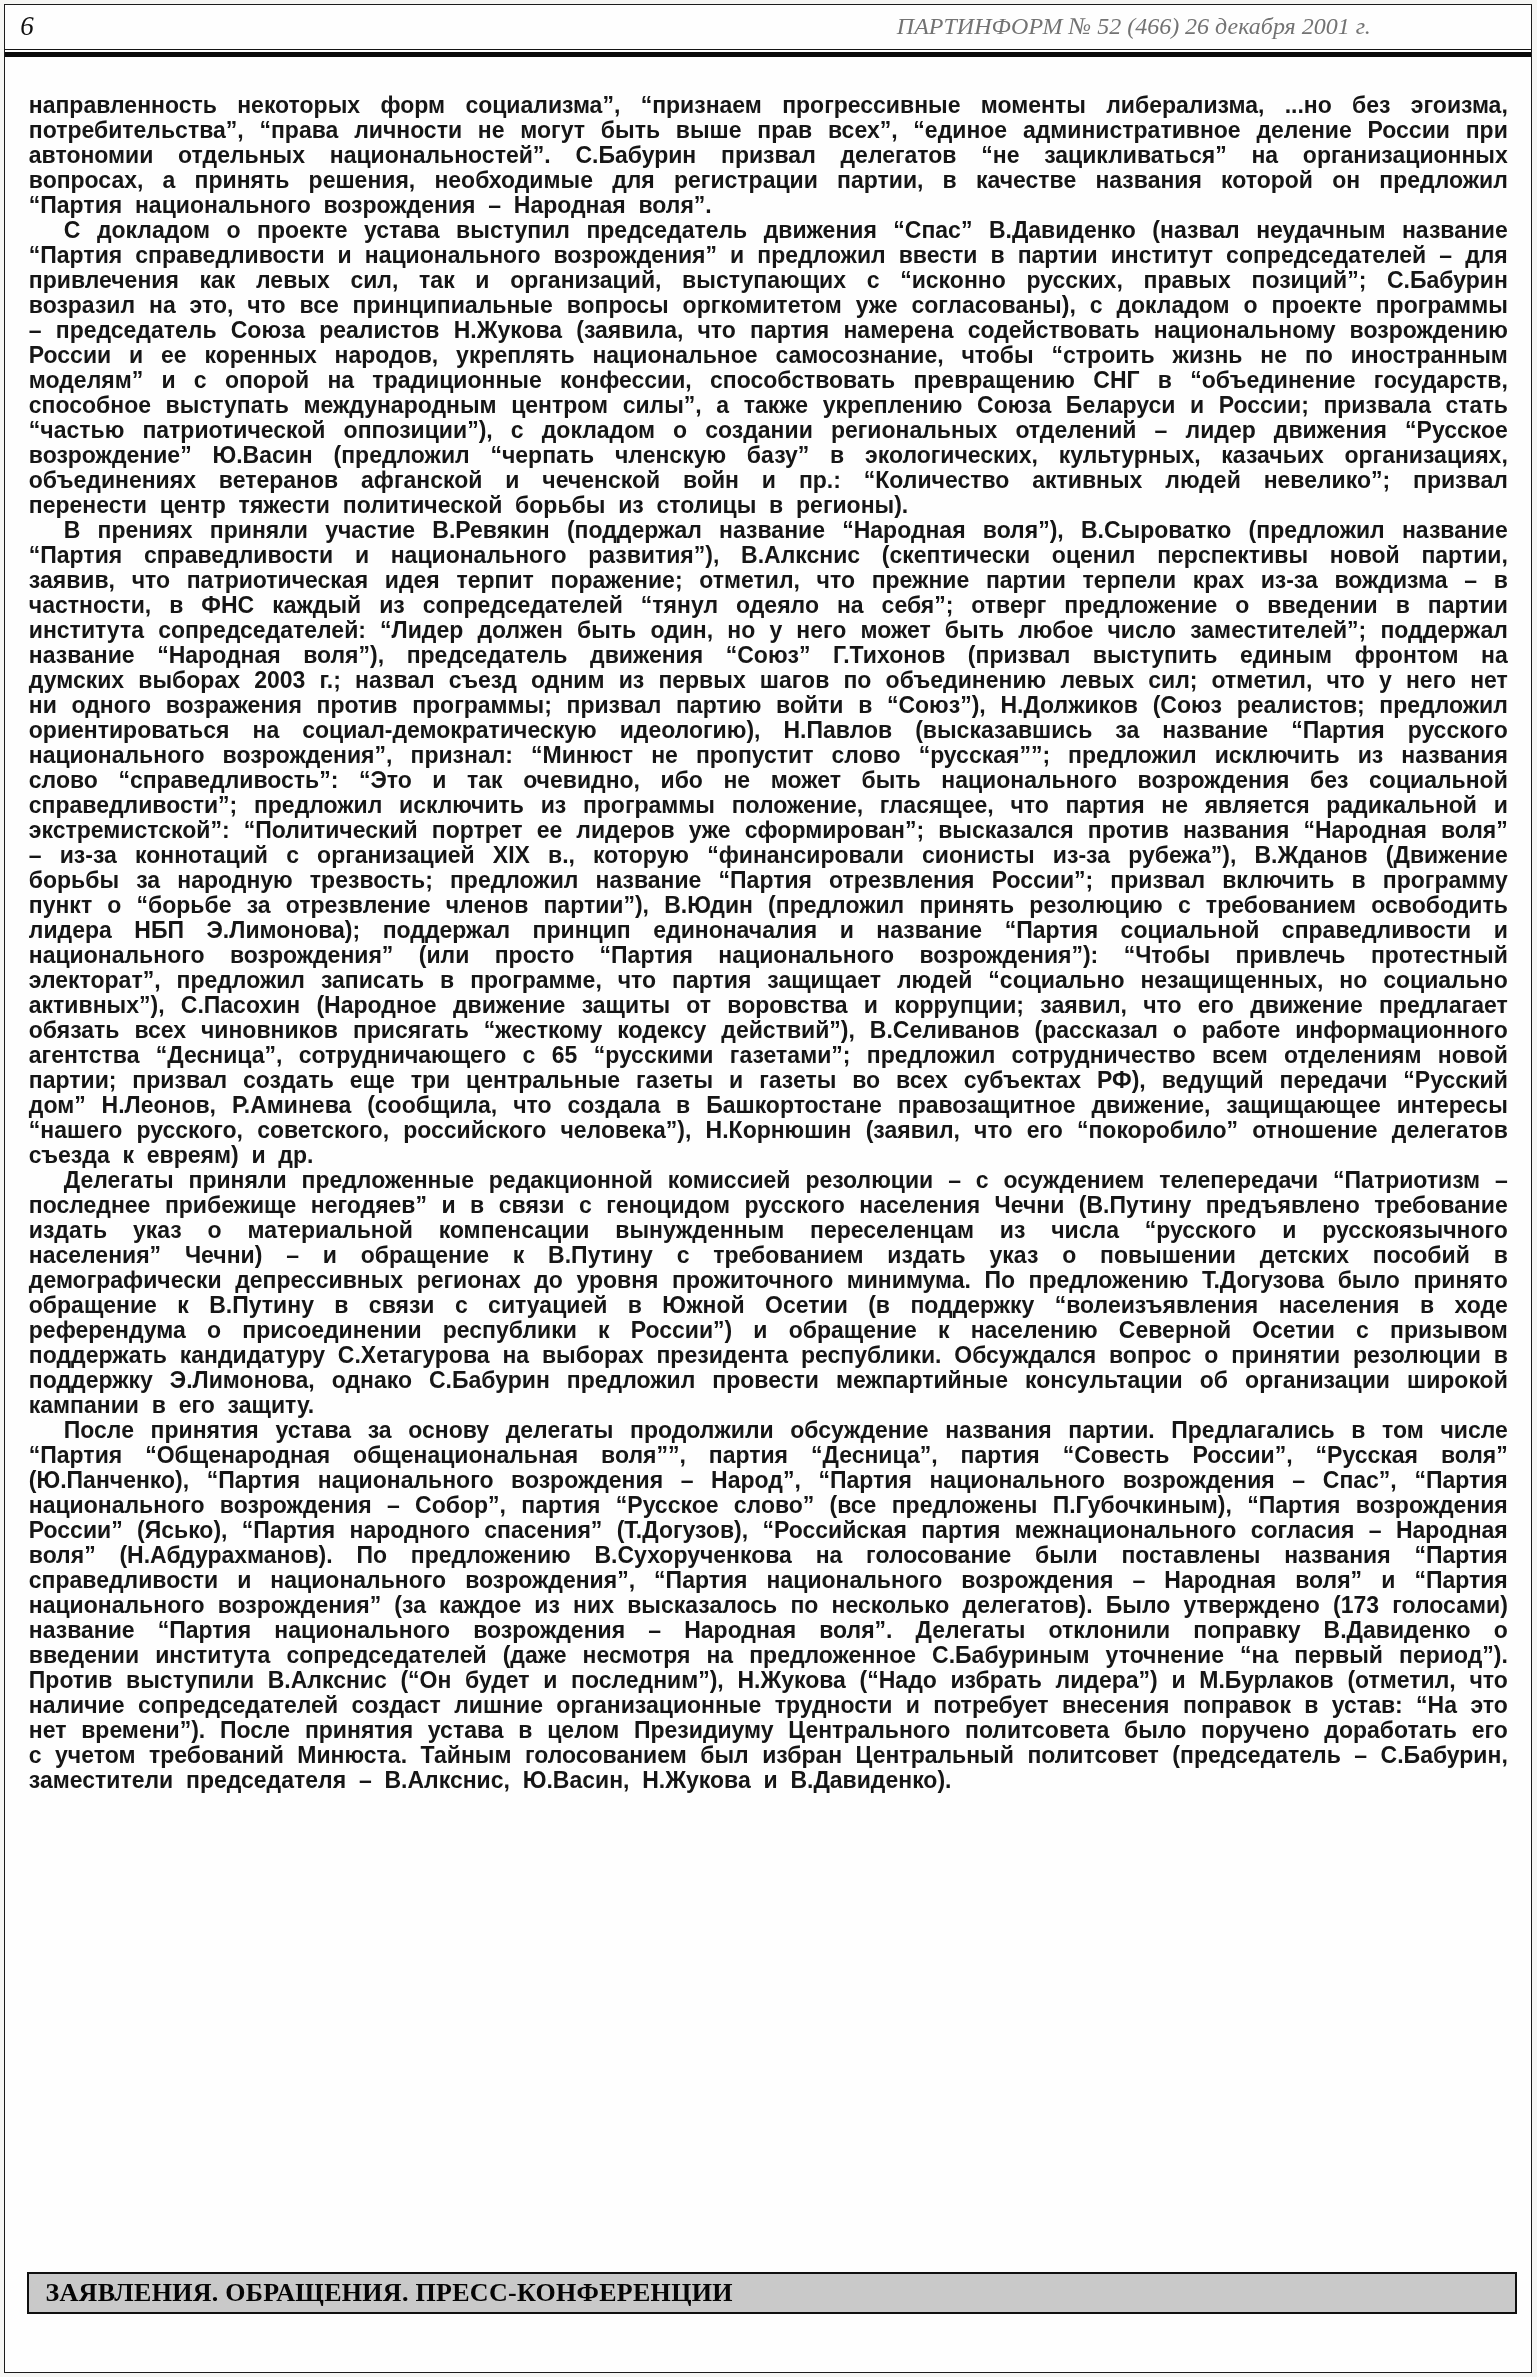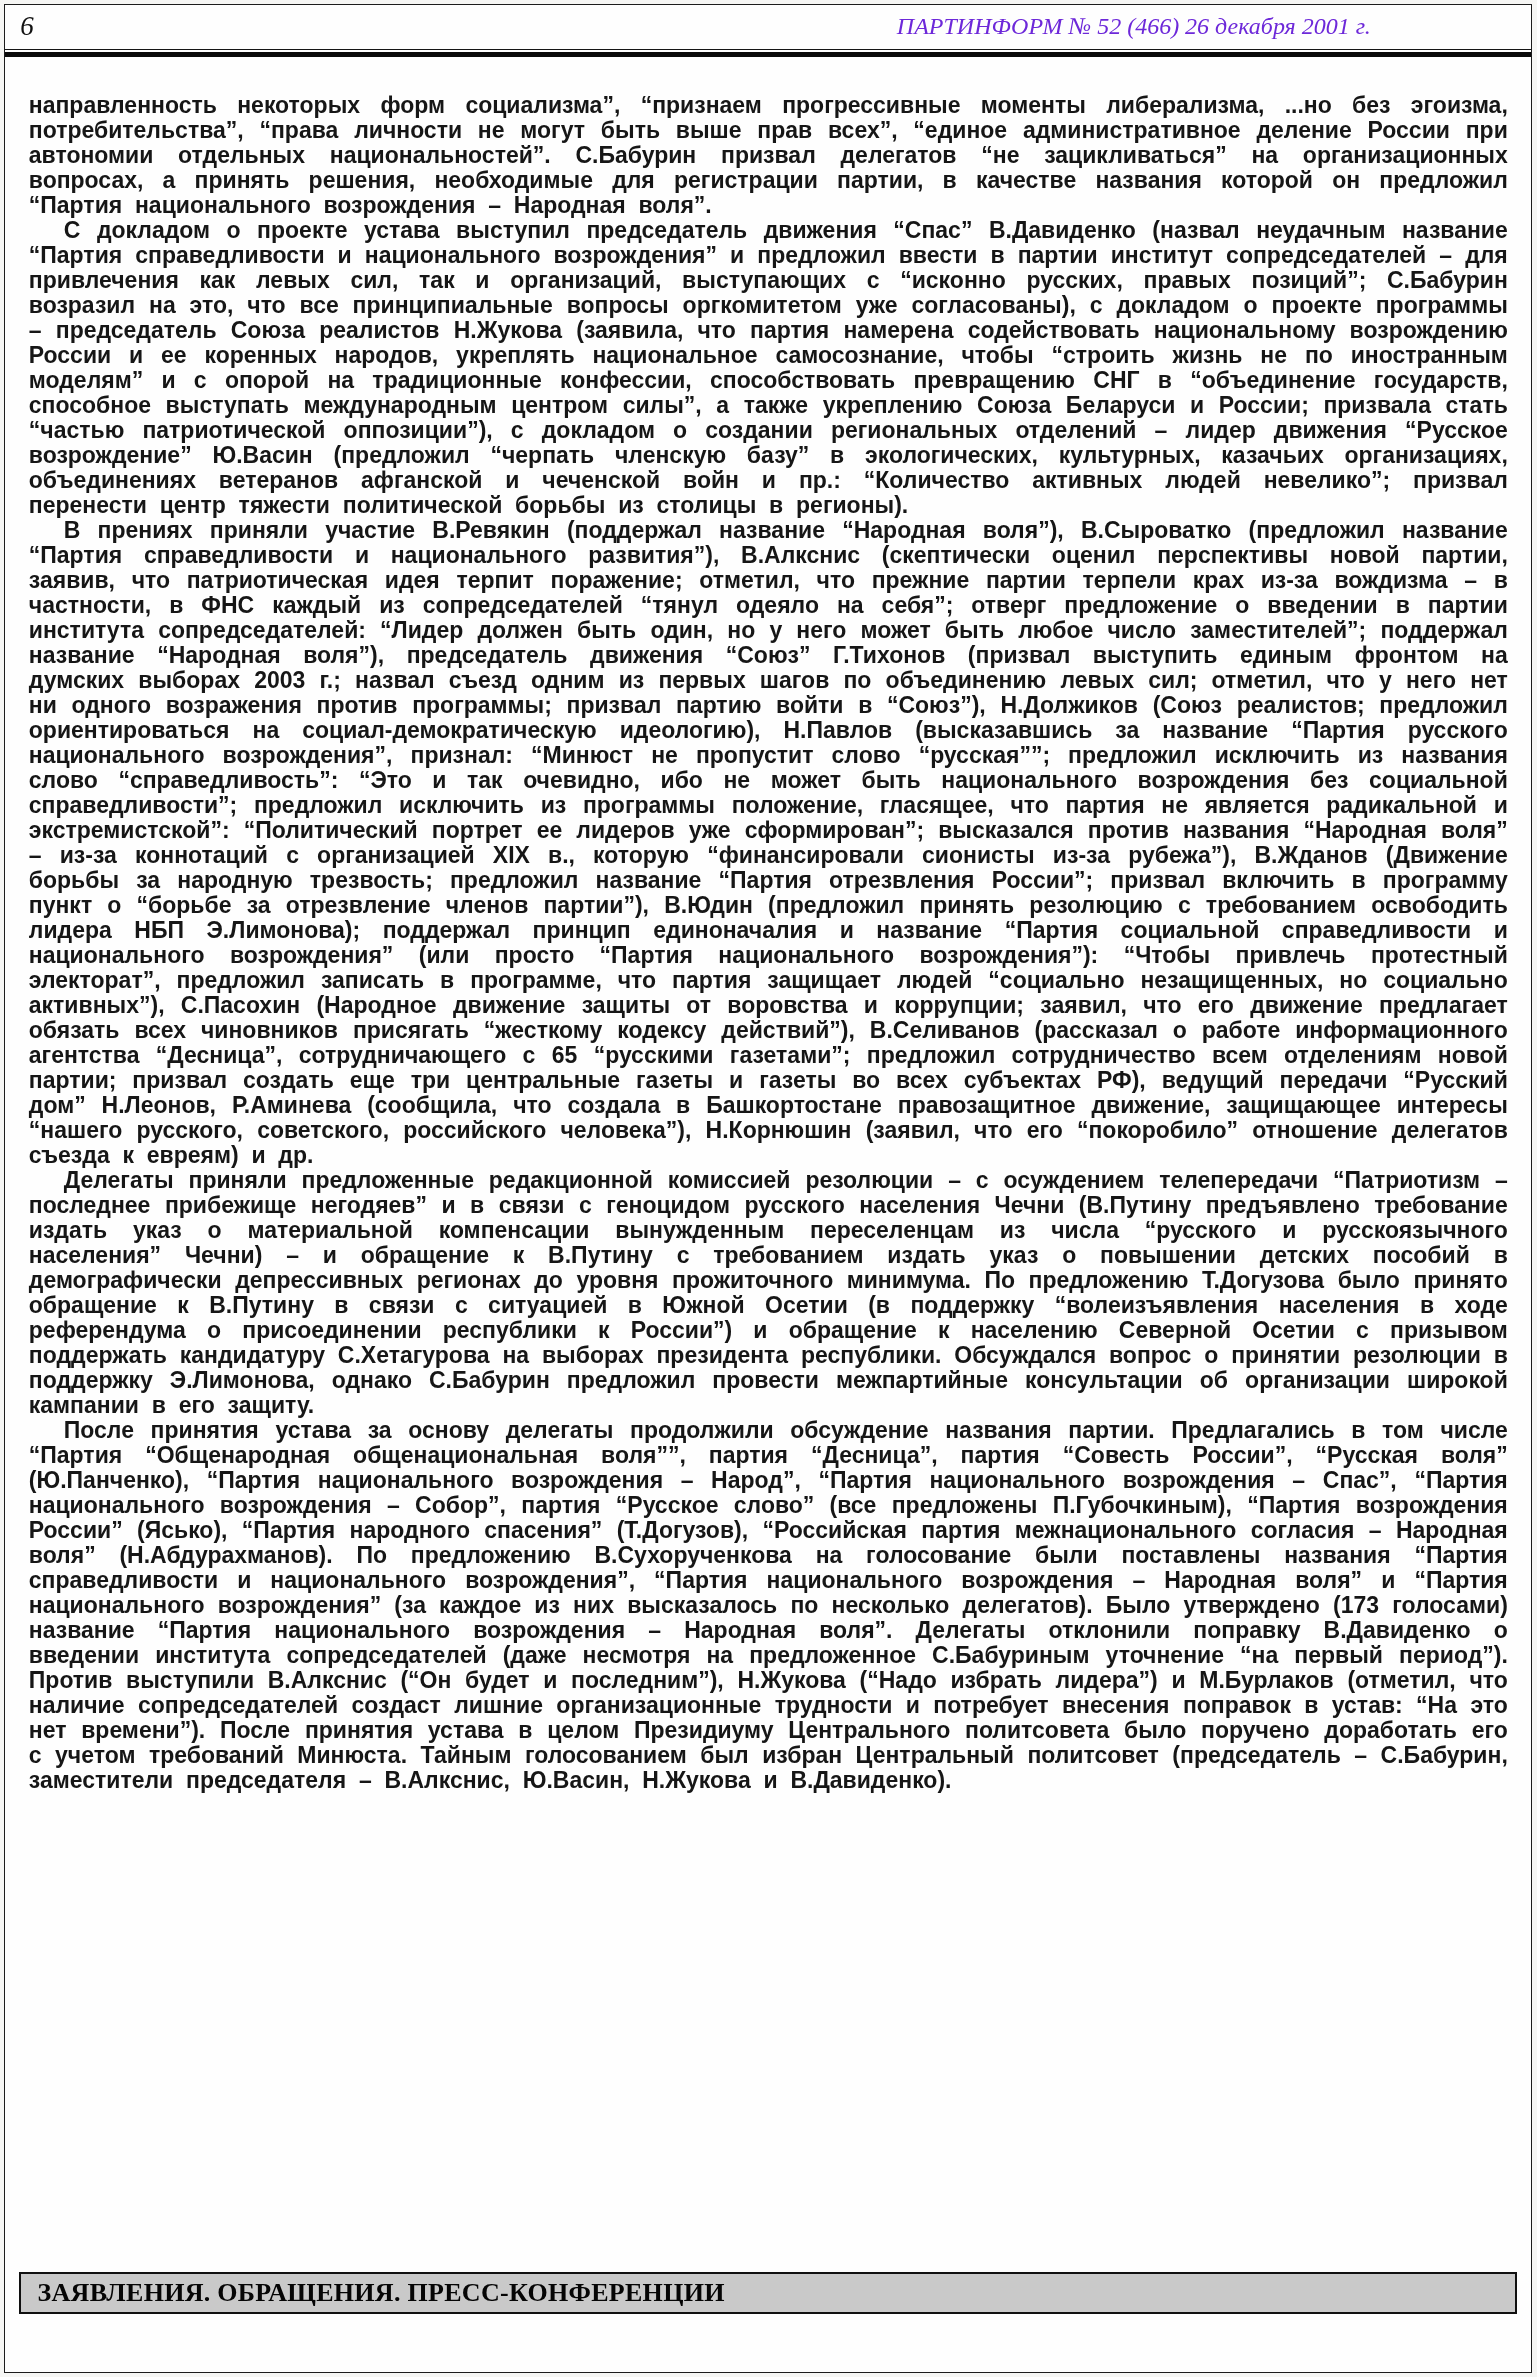--- a/index.html
+++ b/index.html
@@ -29,21 +29,21 @@
     font-style: italic;
     font-size: 27px;
     color: #111;
   }
   .header-title {
     margin-left: auto;
     margin-right: 147px;
     font-family: "Liberation Serif", serif;
     font-style: italic;
     font-size: 24px;
-    color: #6d28d9;
+    color: #737373;
     white-space: nowrap;
   }
   .thick-rule {
     height: 4.5px;
     background: #0a0a0a;
     margin-top: 2.6px;
   }
   .content {
     padding: 36px 23px 0 24px;
     height: 2197px;
@@ -55,21 +55,21 @@
     font-size: 23px;
     font-weight: 700;
     line-height: 25px;
     color: #161616;
     text-align: justify;
     word-spacing: 6.4px;
   }
   .content p.indent { text-indent: 35px; }
   .section-bar {
     position: absolute;
-    left: 14px; right: 14px; top: 2267px;
+    left: 22px; right: 14px; top: 2267px;
     height: 42px;
     background: #c9c9c9;
     border: 2.6px solid #101010;
     box-sizing: border-box;
     display: flex; align-items: center;
     padding-left: 16.7px;
   }
   .section-title {
     font-family: "Liberation Serif", serif;
     font-weight: 700;

